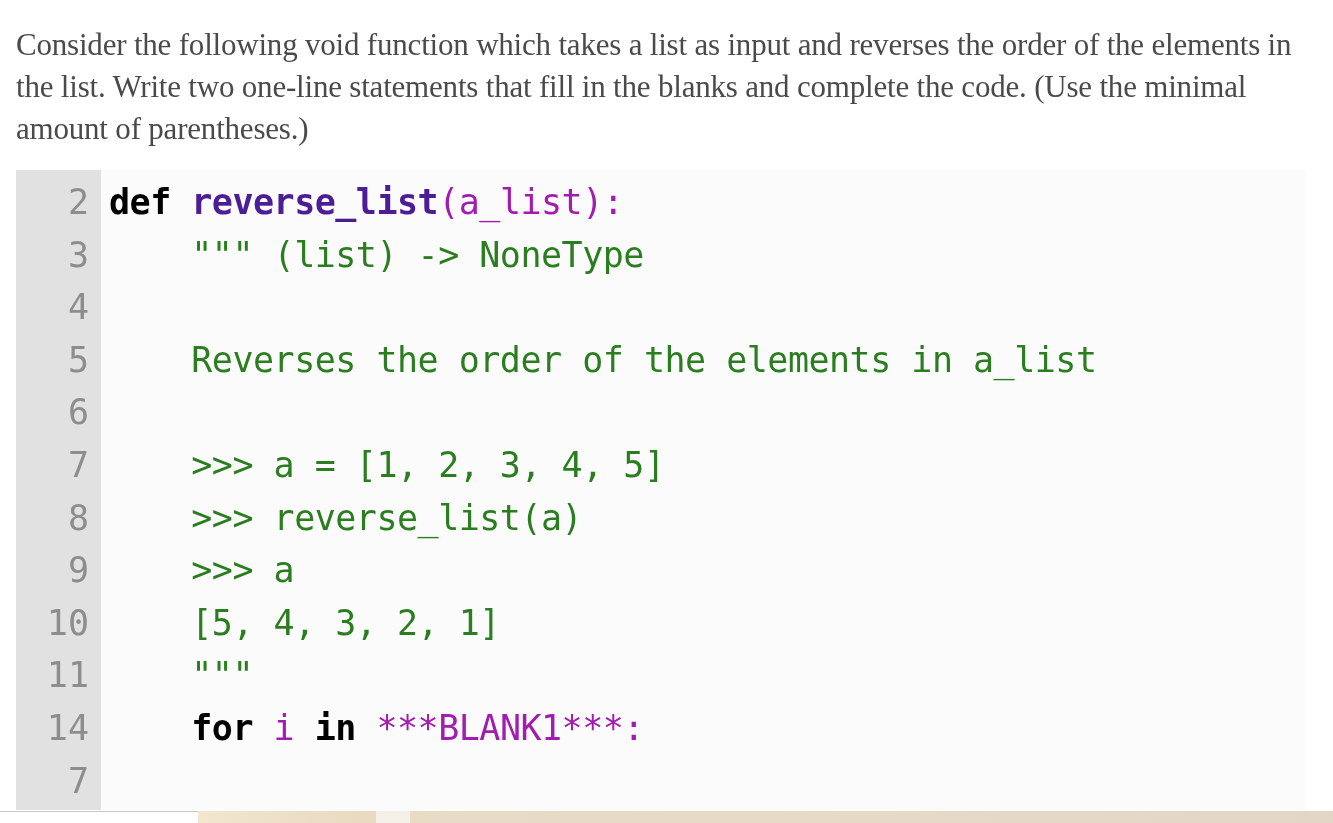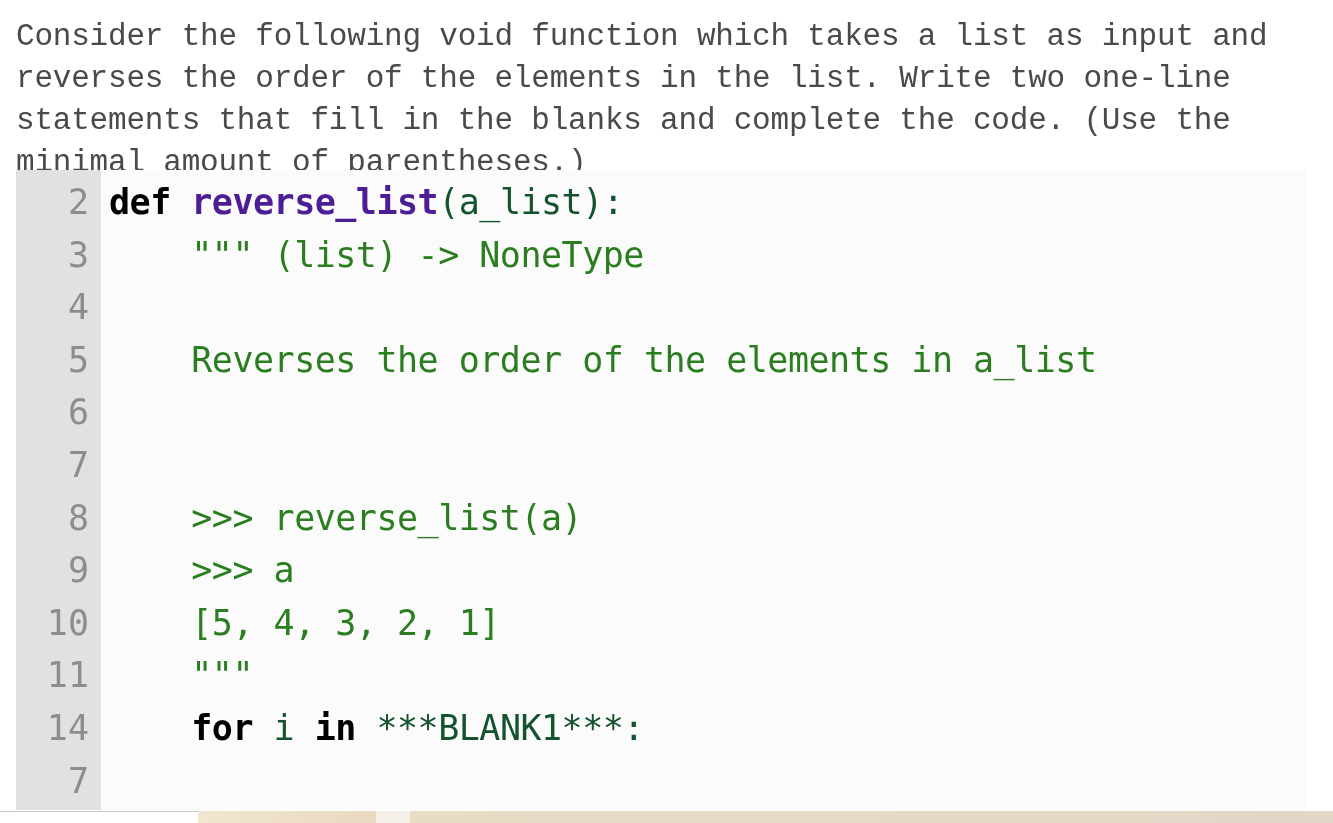--- a/index.html
+++ b/index.html
@@ -9,23 +9,23 @@
     }
     body {
       width: 1333px;
       height: 823px;
       position: relative;
       overflow: hidden;
     }
     .question {
       position: absolute;
       left: 16px;
-      top: 16px;
+      top: 24px;
       width: 1310px;
-      font-family: Liberation Mono, monospace;
+      font-family: Liberation Serif, serif;
       font-size: 31px;
       line-height: 42px;
       color: #4a4a4a;
       letter-spacing: -0.2px;
     }
     .code-block {
       position: absolute;
       left: 16px;
       top: 170px;
       width: 1290px;
@@ -58,21 +58,21 @@
       line-height: 52.6px;
       white-space: pre;
       font-family: "DejaVu Sans Mono", monospace;
       font-size: 35px;
       color: #000000;
       letter-spacing: -0.5px;
     }
     .kw { color: #000000; font-weight: bold; }
     .fn { color: #4c1d95; font-weight: bold; }
     .str { color: #2a7e1f; }
-    .plain { color: #14532d; }
+    .plain { color: #a21caf; }
     .bottom-strip {
       position: absolute;
       left: 0;
       top: 811px;
       width: 1333px;
       height: 12px;
       display: flex;
     }
     .strip-white {
       width: 198px;
@@ -113,21 +113,21 @@
     <div class="line-num">11</div>
     <div class="line-num">14</div>
     <div class="line-num">7</div>
   </div>
   <div class="code">
     <div class="code-line"><span class="kw">def</span><span> </span><span class="fn">reverse_list</span><span class="plain">(a_list):</span></div>
     <div class="code-line"><span>    </span><span class="str">""" (list) -&gt; NoneType</span></div>
     <div class="code-line"><span class="str"></span></div>
     <div class="code-line"><span>    </span><span class="str">Reverses the order of the elements in a_list</span></div>
     <div class="code-line"><span class="str"></span></div>
-    <div class="code-line"><span>    </span></div>
+    <div class="code-line"><span>    </span><span class="str">&gt;&gt;&gt; a = [1, 2, 3, 4, 5]</span></div>
     <div class="code-line"><span>    </span><span class="str">&gt;&gt;&gt; reverse_list(a)</span></div>
     <div class="code-line"><span>    </span><span class="str">&gt;&gt;&gt; a</span></div>
     <div class="code-line"><span>    </span><span class="str">[5, 4, 3, 2, 1]</span></div>
     <div class="code-line"><span>    </span><span class="str">"""</span></div>
     <div class="code-line"><span>    </span><span class="kw">for</span><span class="plain"> i </span><span class="kw">in</span><span class="plain"> ***BLANK1***:</span></div>
   </div>
 </div>
 
 <div class="bottom-strip">
   <div class="strip-white"></div>

